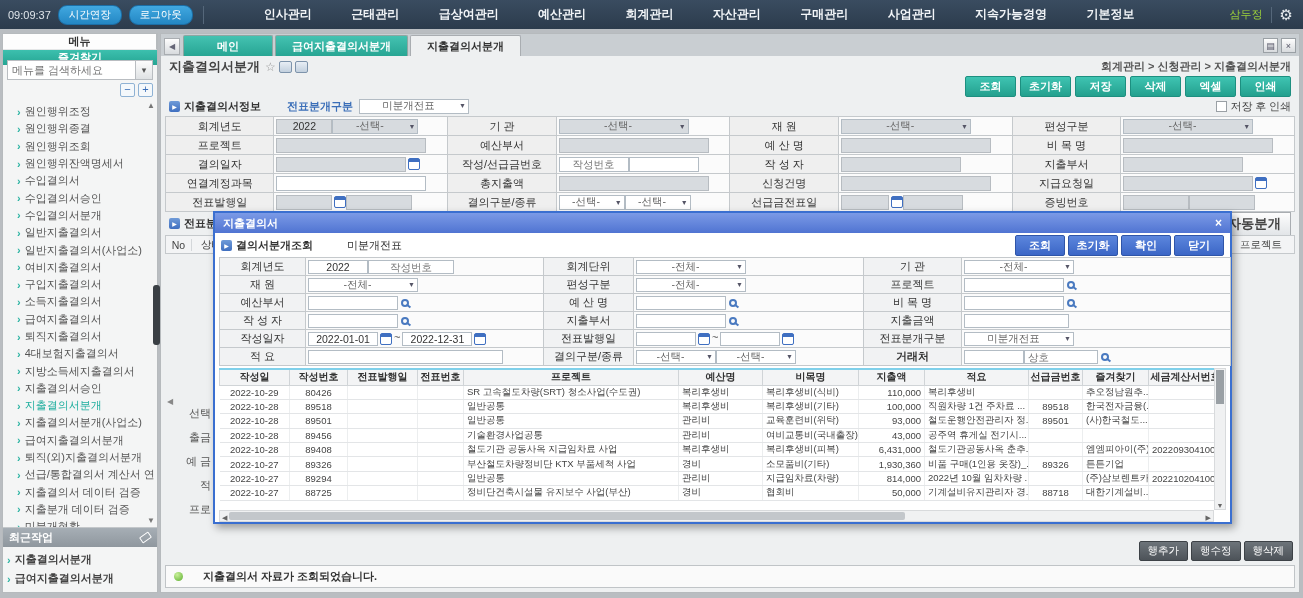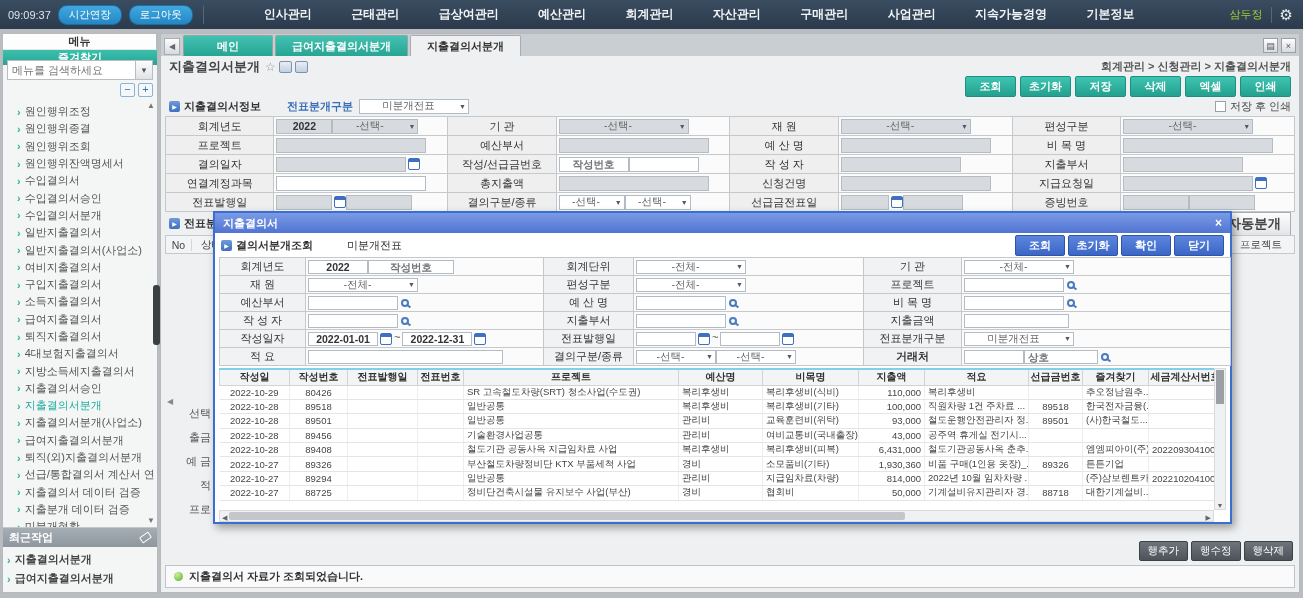--- a/index.html
+++ b/index.html
@@ -71,37 +71,37 @@
   .star { color:#999; font-size:12px; margin-left:5px; cursor:pointer; }
   .t-ico { width:13px; height:12px; border:1px solid #7d93ab; background:linear-gradient(#e8eef5,#c2d0de); margin-left:3px;
     cursor:pointer; border-radius:2px; }
   #titlerow .sp { flex:1; }
   #breadcrumb { font-size:11px; color:#555; font-weight:bold; }
 
   #toolbar { height:22px; display:flex; justify-content:flex-end; align-items:center; gap:4px; padding-right:8px; }
   .btn-teal { background:linear-gradient(#3fc4b2,#23a08e); border:1px solid #1d8f80; color:#fff; font-size:11px; font-weight:bold;
     padding:2px 0; width:51px; text-align:center; border-radius:2px; cursor:pointer; }
 
-  #inforow { height:18px; display:flex; align-items:center; padding:0 8px; }
+  #inforow { height:18px; display:flex; align-items:center; padding:0 8px;font-family:Liberation Serif, serif; }
   .marker { width:11px; height:11px; background:linear-gradient(#6f9bd8,#3f6fc0); border-radius:2px; margin-right:4px;
     display:inline-flex; align-items:center; justify-content:center; }
   .marker::after { content:"▶"; color:#fff; font-size:6px; }
   .sec-title { font-weight:bold; color:#333; }
   #inforow .blue-lbl { color:#3a6eb8; font-weight:bold; margin:0 6px 0 26px; }
   #inforow .sp { flex:1; }
   .chk { display:flex; align-items:center; gap:4px; color:#444; }
   .chk .box { width:11px; height:11px; border:1px solid #9aa0a5; background:#fff; cursor:pointer; }
 
   
   table.form { width:calc(100% - 8px); margin:1px 4px 0 4px; border-collapse:collapse; table-layout:fixed; }
   table.form td { border:1px solid #c5c9cc; height:19px; padding:0 2px; overflow:hidden; white-space:nowrap; }
   td.fl { background:#efefef; text-align:center; color:#333; font-size:11px; }
   td.fv { background:#fbfbfb; }
   .inp { height:15px; border:1px solid #b3bcc4; background:#fff; font-size:10.5px; color:#333; padding:0 3px;
-    vertical-align:middle; font-family:inherit;font-weight:bold; }
+    vertical-align:middle; font-family:inherit; }
   .inp.dis { background:#d7dbdf; border-color:#b7bcc1; }
   .inp.ctr { text-align:center; }
   .dd { display:inline-flex; align-items:center; height:15px; border:1px solid #b3bcc4; background:#fff;
     vertical-align:middle; position:relative; padding:0 14px 0 3px; cursor:pointer; }
   .dd.dis { background:#d7dbdf; }
   .dd .ddv { flex:1; text-align:center; font-size:10.5px; color:#666; }
   .dd::after { content:"▼"; position:absolute; right:2px; font-size:7px; color:#556; }
   .cal { display:inline-block; width:12px; height:12px; border:1px solid #3f6fc1; border-radius:2px; vertical-align:middle;
     margin-left:2px; background:linear-gradient(#3f6fc1 3px,#fff 3px); cursor:pointer; }
   .mag { display:inline-block; width:8px; height:8px; border:2px solid #4a7ac0; border-radius:50%; position:relative;
@@ -128,21 +128,21 @@
   #gridbody { flex:1; margin:0 4px; background:#eef0f1; position:relative; }
   #leftfrag { position:absolute; left:2px; top:140px; width:46px; }
   #leftfrag .scr::before { content:"◀"; font-size:8px; color:#888; }
   #leftfrag .frag { height:24px; color:#555; font-size:11px; text-align:right; padding-right:2px; }
 
   #rowbtns { height:22px; display:flex; justify-content:flex-end; align-items:center; gap:3px; padding-right:6px; }
   .btn-dark { background:linear-gradient(#6d747a,#4d5359); border:1px solid #3d4247; color:#fff; font-size:10.5px;
     padding:2px 8px; border-radius:2px; cursor:pointer; }
 
   #statusbar { height:23px; margin:3px 4px 4px 4px; background:#fafafa; border:1px solid #c0c4c7;
-    display:flex; align-items:center; padding-left:8px; gap:6px; }
+    display:flex; align-items:center; padding-left:8px; gap:20px; }
   .dot { width:9px; height:9px; border-radius:50%; background:radial-gradient(circle at 35% 30%, #c9f09a, #5cae2e); }
   #status-msg { font-weight:bold; color:#333; }
 
   
   #modal { position:absolute; left:213px; top:211px; width:1019px; height:313px; background:#fff;
     border:2px solid #3a6fd0; box-shadow:3px 4px 8px rgba(0,0,0,.35); display:flex; flex-direction:column; }
   #modal-title { height:20px; background:linear-gradient(#7b9ae6,#5074d2); color:#fff; font-weight:bold;
     display:flex; align-items:center; padding:0 8px; }
   #modal-title .sp { flex:1; }
   .mclose { color:#fff; font-size:12px; cursor:pointer; line-height:1; }

